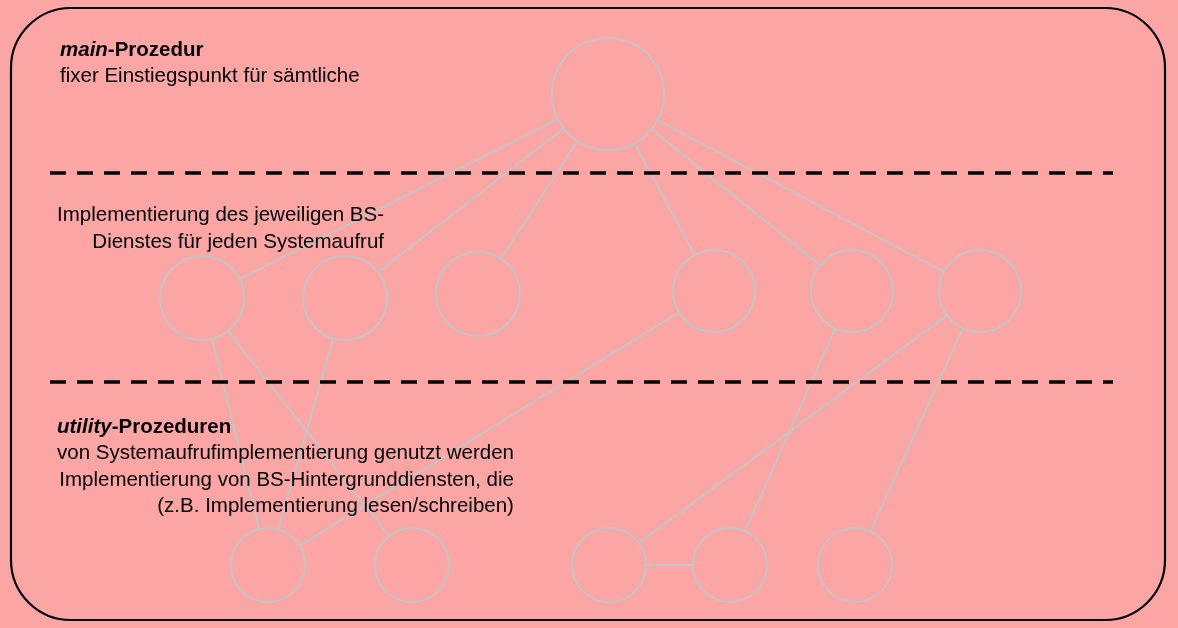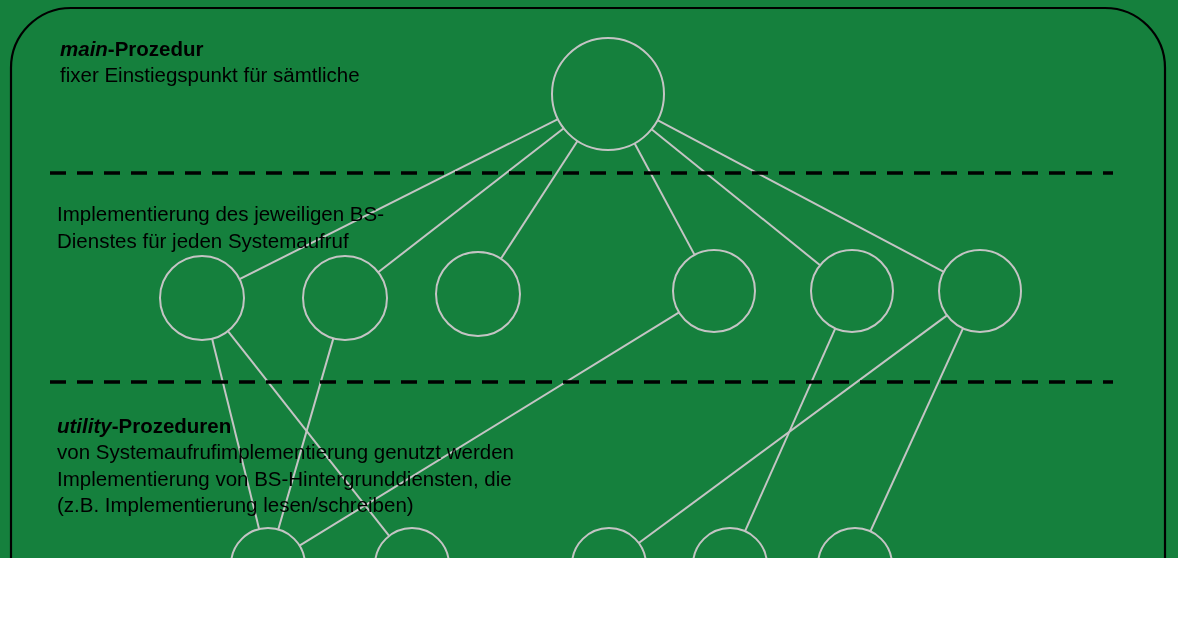--- a/index.html
+++ b/index.html
@@ -3,22 +3,22 @@
 <meta charset="utf-8">
 <style>
   html, body {
     margin: 0;
     padding: 0;
     background: #ffffff;
   }
   #stage {
     position: relative;
     width: 1178px;
-    height: 558px;
-    background: #15803d;
+    height: 628px;
+    background: #fca5a5;
     overflow: hidden;
     font-family: "Liberation Sans", sans-serif;
   }
   #graph-svg {
     position: absolute;
     left: 0;
     top: 0;
     width: 1178px;
     height: 628px;
   }
@@ -36,21 +36,21 @@
   .block-title .kw {
     font-style: italic;
   }
   .block-desc {
     font-size: 20.5px;
     font-weight: normal;
     color: #000000;
     line-height: 26.5px;
     white-space: nowrap;
   }
-  .desc-line { display: block; }
+  .desc-line { display: block; text-align: right; }
   #block-main { left: 60px; top: 36px; }
   #block-handler { left: 57px; top: 201px; }
   #block-utility { left: 57px; top: 413px; }
 </style>
 </head>
 <body>
 
 <div id="stage">
 
   <svg id="graph-svg" viewBox="0 0 1178 628" xmlns="http://www.w3.org/2000/svg">

